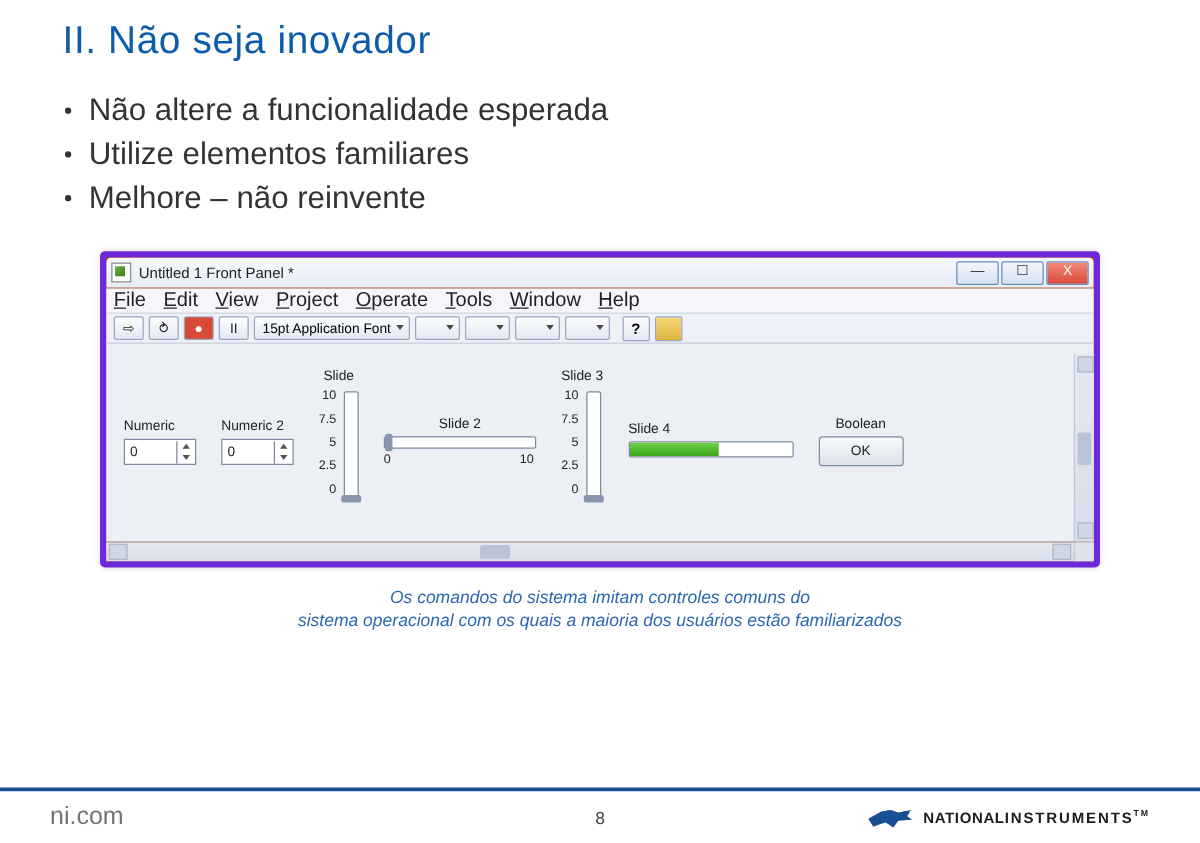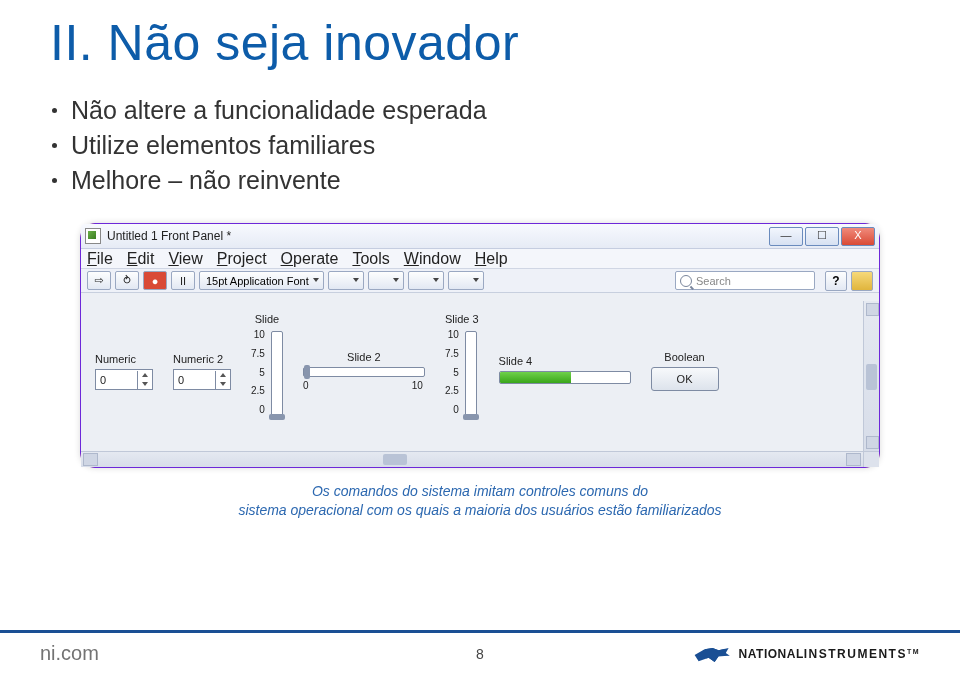--- a/index.html
+++ b/index.html
@@ -11,21 +11,21 @@
     background: #fff;
     position: relative;
     overflow: hidden;
   }
   .slide {
     padding: 14px 50px 0 50px;
     box-sizing: border-box;
   }
   .title {
     color: #0d5ca9;
-    font-size: 50px;
+    font-size: 31px;
     font-weight: 300;
     margin: 0 0 24px 0;
     letter-spacing: .5px;
   }
   .bullets { margin: 0 0 20px 2px; }
   .bullet-item {
     font-size: 25px;
     color: #333;
     font-weight: 300;
     margin-bottom: 6px;
@@ -37,22 +37,22 @@
     margin-right: 14px;
     flex-shrink: 0;
   }
 
   
   .window-wrap {
     margin: 28px auto 0 auto;
     width: 800px;
   }
   .win {
-    border: 1px solid #6d28d9;
-    border-radius: 15px;
+    border: 5px solid #6d28d9;
+    border-radius: 4px;
     background: #c2410c;
     box-shadow: 0 0 6px rgba(0,0,0,.15);
   }
   .win-titlebar {
     height: 24px;
     background: linear-gradient(#f7f9fe,#e6ebf5);
     border-bottom: 1px solid #c5cde0;
     display: flex;
     align-items: center;
     padding: 0 4px;
@@ -303,24 +303,20 @@
       <div class="win-toolbar">
         <span class="tb-btn">⇨</span>
         <span class="tb-btn">⥁</span>
         <span class="tb-btn" style="background:#d94a36;color:#fff">●</span>
         <span class="tb-btn">II</span>
         <span class="tb-dd">15pt Application Font</span>
         <span class="tb-dd" style="width:14px"></span>
         <span class="tb-dd" style="width:14px"></span>
         <span class="tb-dd" style="width:14px"></span>
         <span class="tb-dd" style="width:14px"></span>
-        <div class="tb-search">
-          <span class="search-ic"></span>
-          <span>Search</span>
-        </div>
         <div class="tb-right-icons">
           <span class="tb-help">?</span>
           <span class="tb-help" style="background:linear-gradient(#f6d97a,#e0b53d)"></span>
         </div>
       </div>
 
       <div class="win-canvas">
         <div class="canvas-inner">
 
           <div class="ctrl-col" style="margin-top:48px">

